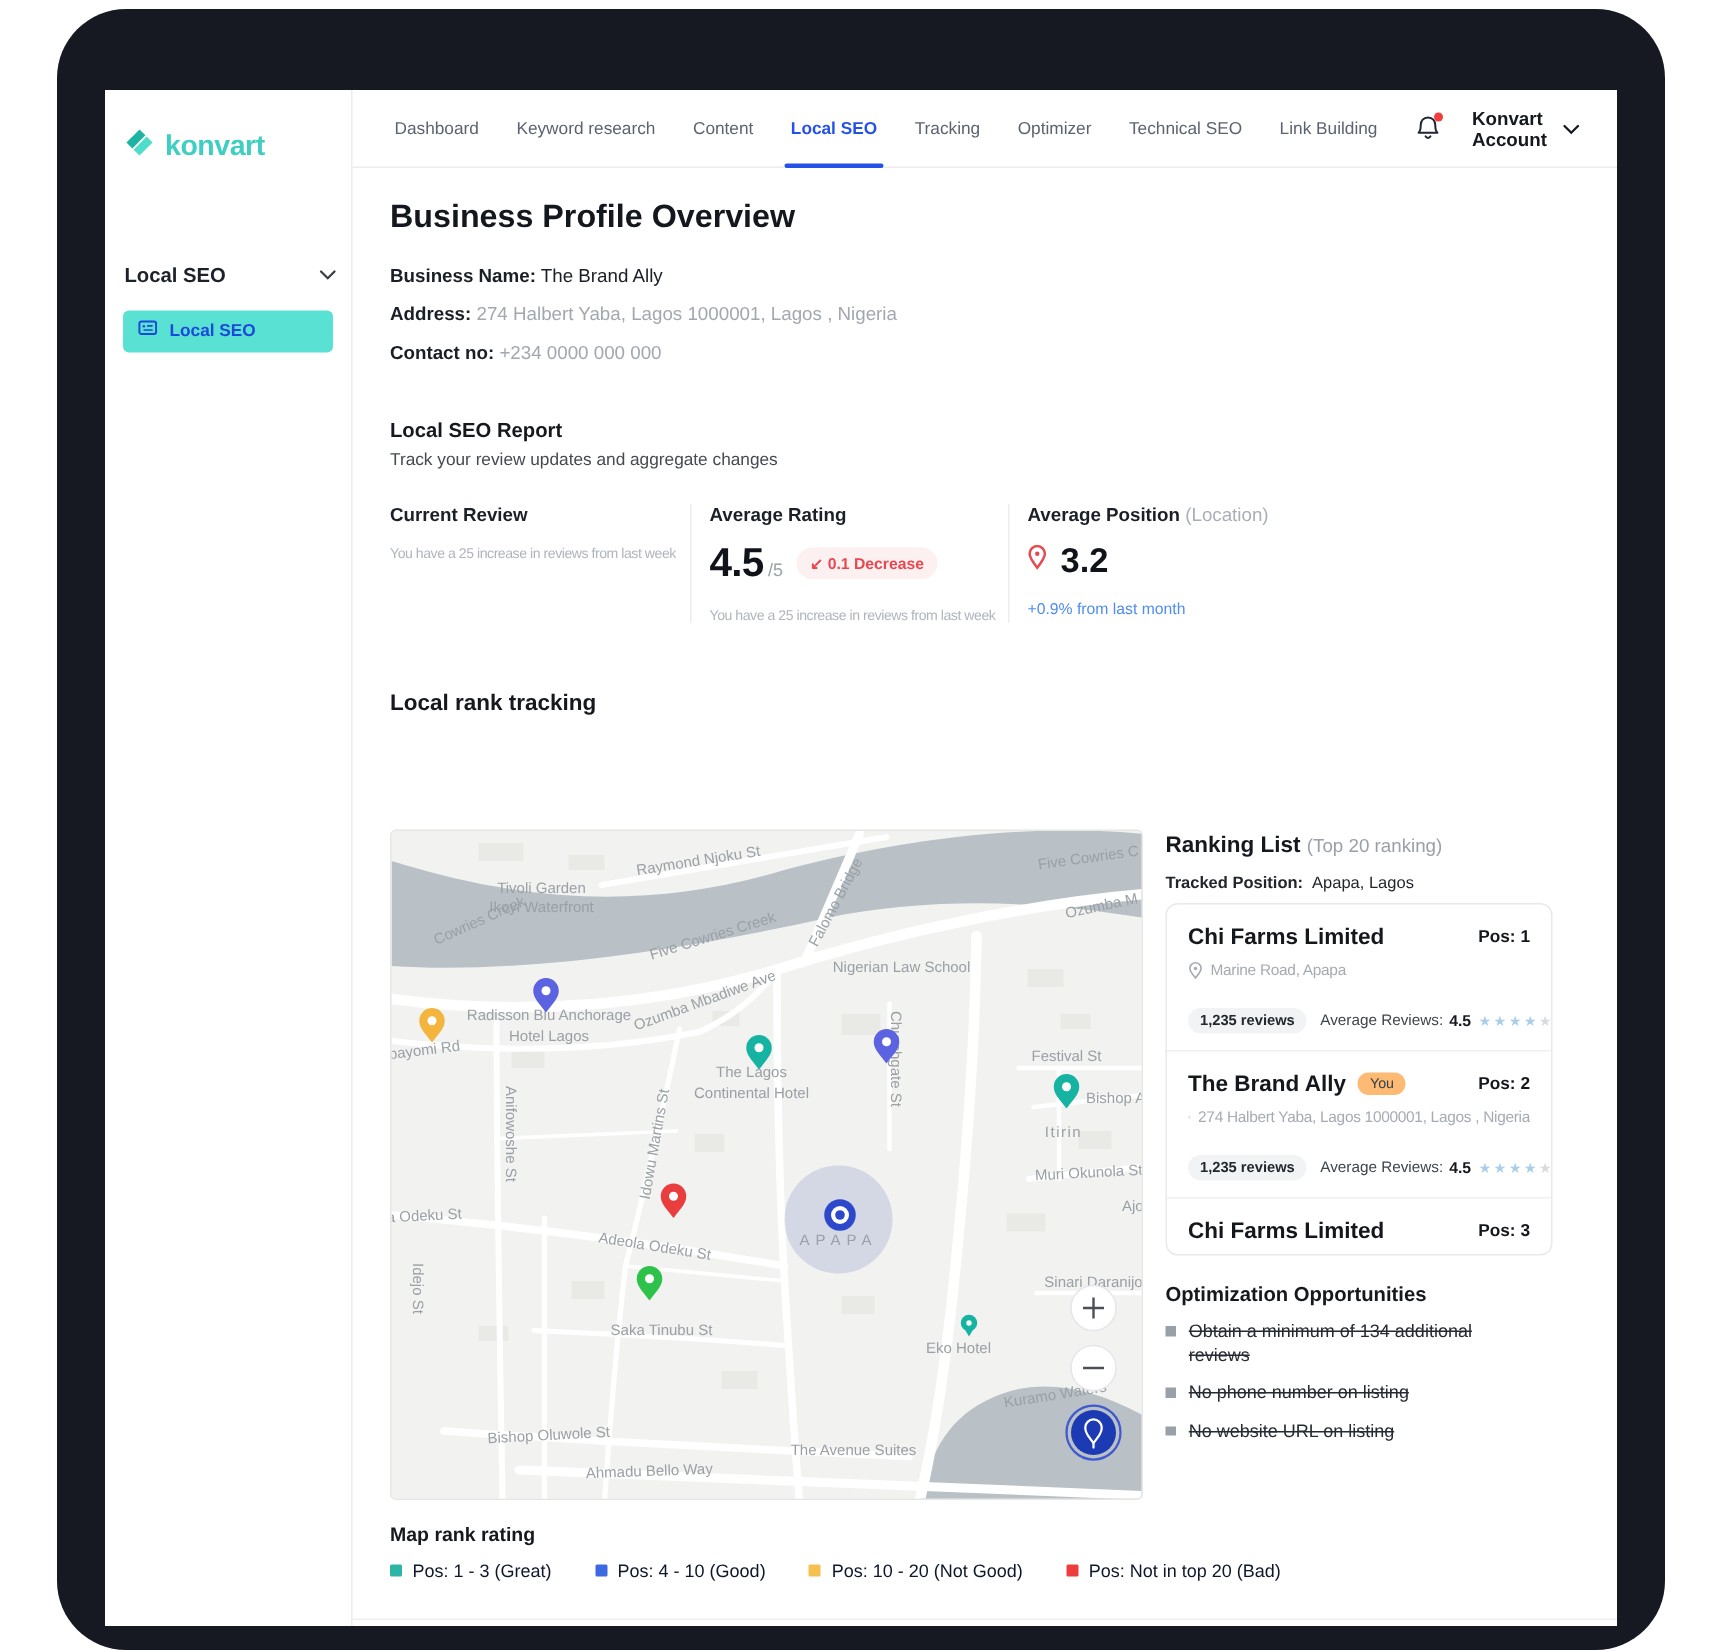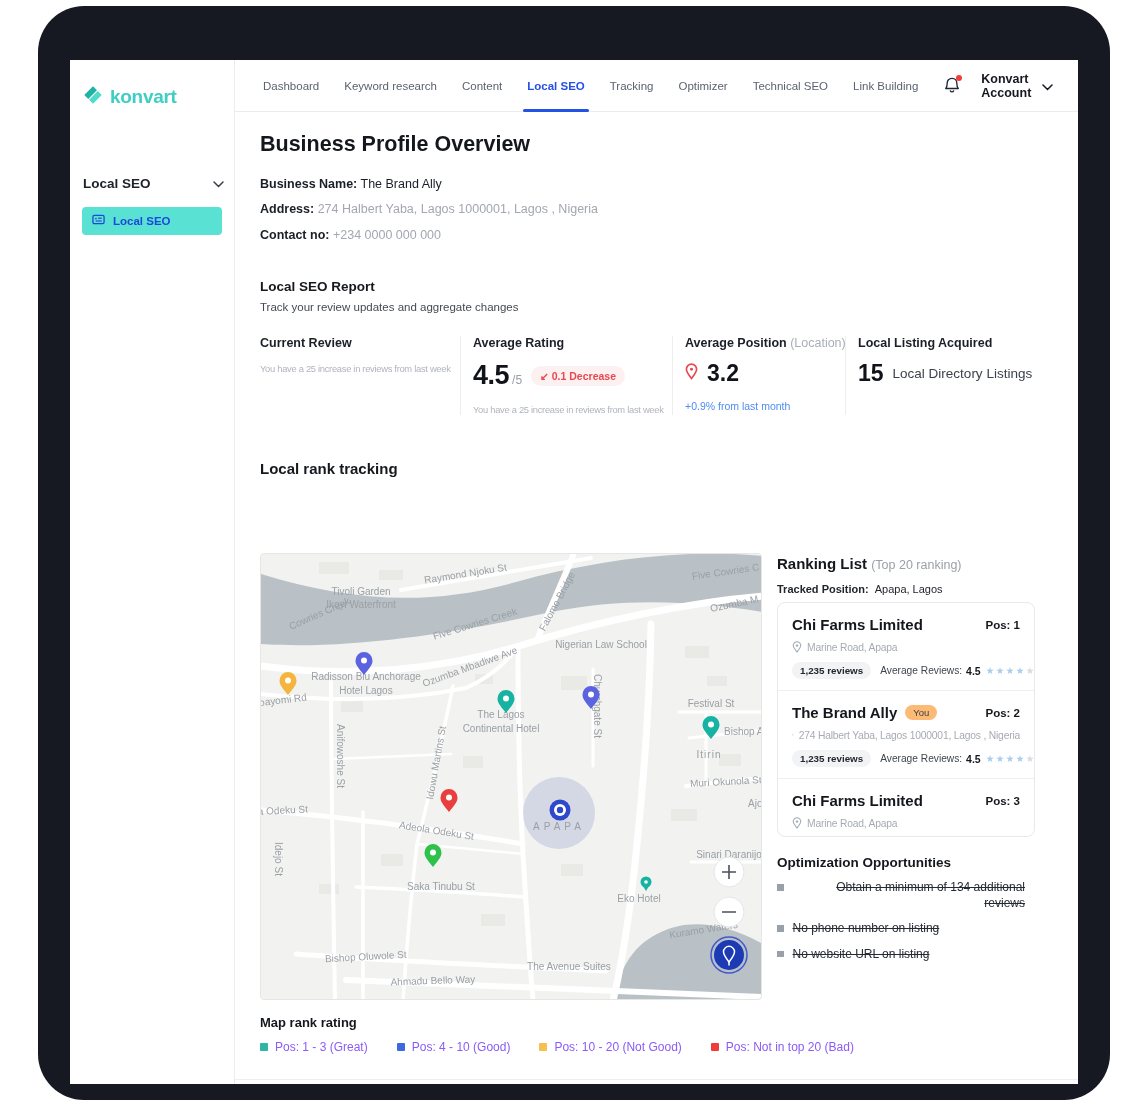--- a/index.html
+++ b/index.html
@@ -66,38 +66,38 @@
   .rlist-title .muted { font-size:12.5px; font-weight:400; color:#9ba0a8; }
   .tracked { position:absolute; left:707px; top:523px; font-size:11px; color:#22262c; }
   .tracked b { font-weight:700; margin-right:6px; }
   .rcard { position:absolute; left:707px; top:542px; width:258px; height:235px; border:1px solid #e7e9ec; border-radius:8px; background:#fff; overflow:hidden; }
   .rentry { padding:13px 14px 11px; border-bottom:1px solid #eef0f2; }
   .rname-row { display:flex; align-items:center; }
   .rname { font-size:15px; font-weight:700; color:#14171c; }
   .you-pill { margin-left:8px; background:#fdba74; border-radius:8px; padding:2px 8px; font-size:9.5px; color:#3b4049; }
   .rpos { margin-left:auto; font-size:11.5px; font-weight:700; color:#14171c; }
   .raddr { display:flex; align-items:center; gap:5px; margin-top:8px; font-size:10.3px; letter-spacing:-0.2px; color:#a6abb3; white-space:nowrap; overflow:hidden; }
-  .rrev { display:flex; align-items:center; margin-top:9px; }
+  .rrev { display:flex; align-items:center; margin-top:19px; }
   .rev-pill { background:#f2f3f5; border-radius:9px; padding:3px 8px; font-size:9.8px; font-weight:700; color:#23272e; white-space:nowrap; }
   .avg-label { margin-left:9px; font-size:10.2px; color:#3f454e; white-space:nowrap; }
   .avg-val { margin-left:4px; font-size:10.5px; font-weight:700; color:#14171c; }
   .stars { margin-left:5px; font-size:9.5px; letter-spacing:1.5px; white-space:nowrap; }
   .star-f { color:#a9cdec; } .star-e { color:#d7dbe0; }
 
   .opt-title { position:absolute; left:707px; top:795px; font-size:13.5px; font-weight:700; color:#15181d; }
   .opt-list { position:absolute; left:707px; top:820px; width:248px; }
-  .opt-item { display:flex; gap:9px; margin-bottom:10px;text-align:right; }
+  .opt-item { display:flex; gap:9px; margin-bottom:10px; }
   .opt-sq { flex:0 0 auto; width:6.5px; height:6.5px; background:#9aa0a8; margin-top:4px; }
   .opt-text { font-size:12px; color:#262b33; text-decoration:line-through; line-height:1.3; }
 
   .legend-title { position:absolute; left:190px; top:955px; font-size:13px; font-weight:700; color:#15181d; }
   .legend { position:absolute; left:190px; top:980px; display:flex; gap:29px; }
   .legend-item { display:flex; align-items:center; gap:7px; }
   .legend-sq { width:8px; height:8px; border-radius:1px; }
-  .legend-label { font-size:12px; color:#8b5cf6; }
+  .legend-label { font-size:12px; color:#0f172a; }
 
   .footer-line { position:absolute; left:165px; right:0; top:1019px; border-top:1px solid #edeff2; }
 </style>
 </head>
 <body>
 
 <div class="frame"></div>
 
 <div class="window">
 
@@ -187,27 +187,20 @@
       <div class="stat-valrow">
         <span>
           <svg width="13" height="17" viewBox="0 0 14 18">
               <path d="M7,16.5 C3.5,12 1.5,9.3 1.5,6.5 a5.5,5.5 0 1 1 11,0 C12.5,9.3 10.5,12 7,16.5 Z" fill="none" stroke="#e8484f" stroke-width="1.8"></path>
               <circle cx="7" cy="6.5" r="1.6" fill="#e8484f"></circle>
             </svg>
         </span>
         <span class="stat-mid">3.2</span>
       </div>
       <div class="stat-cap blue">+0.9% from last month</div>
-    </div>
-    <div class="stat">
-      <div class="stat-label">Local Listing Acquired</div>
-      <div class="stat-valrow">
-        <span class="stat-mid">15</span>
-        <span class="stat-unit">Local Directory Listings</span>
-      </div>
     </div>
   </div>
 
   <div class="rank-title">Local rank tracking</div>
 
   <div class="map">
     <svg width="502" height="447" viewBox="0 0 502 447">
       <rect width="502" height="447" fill="#f2f2f0"></rect>
 
       <g fill="#e9e9e6">

